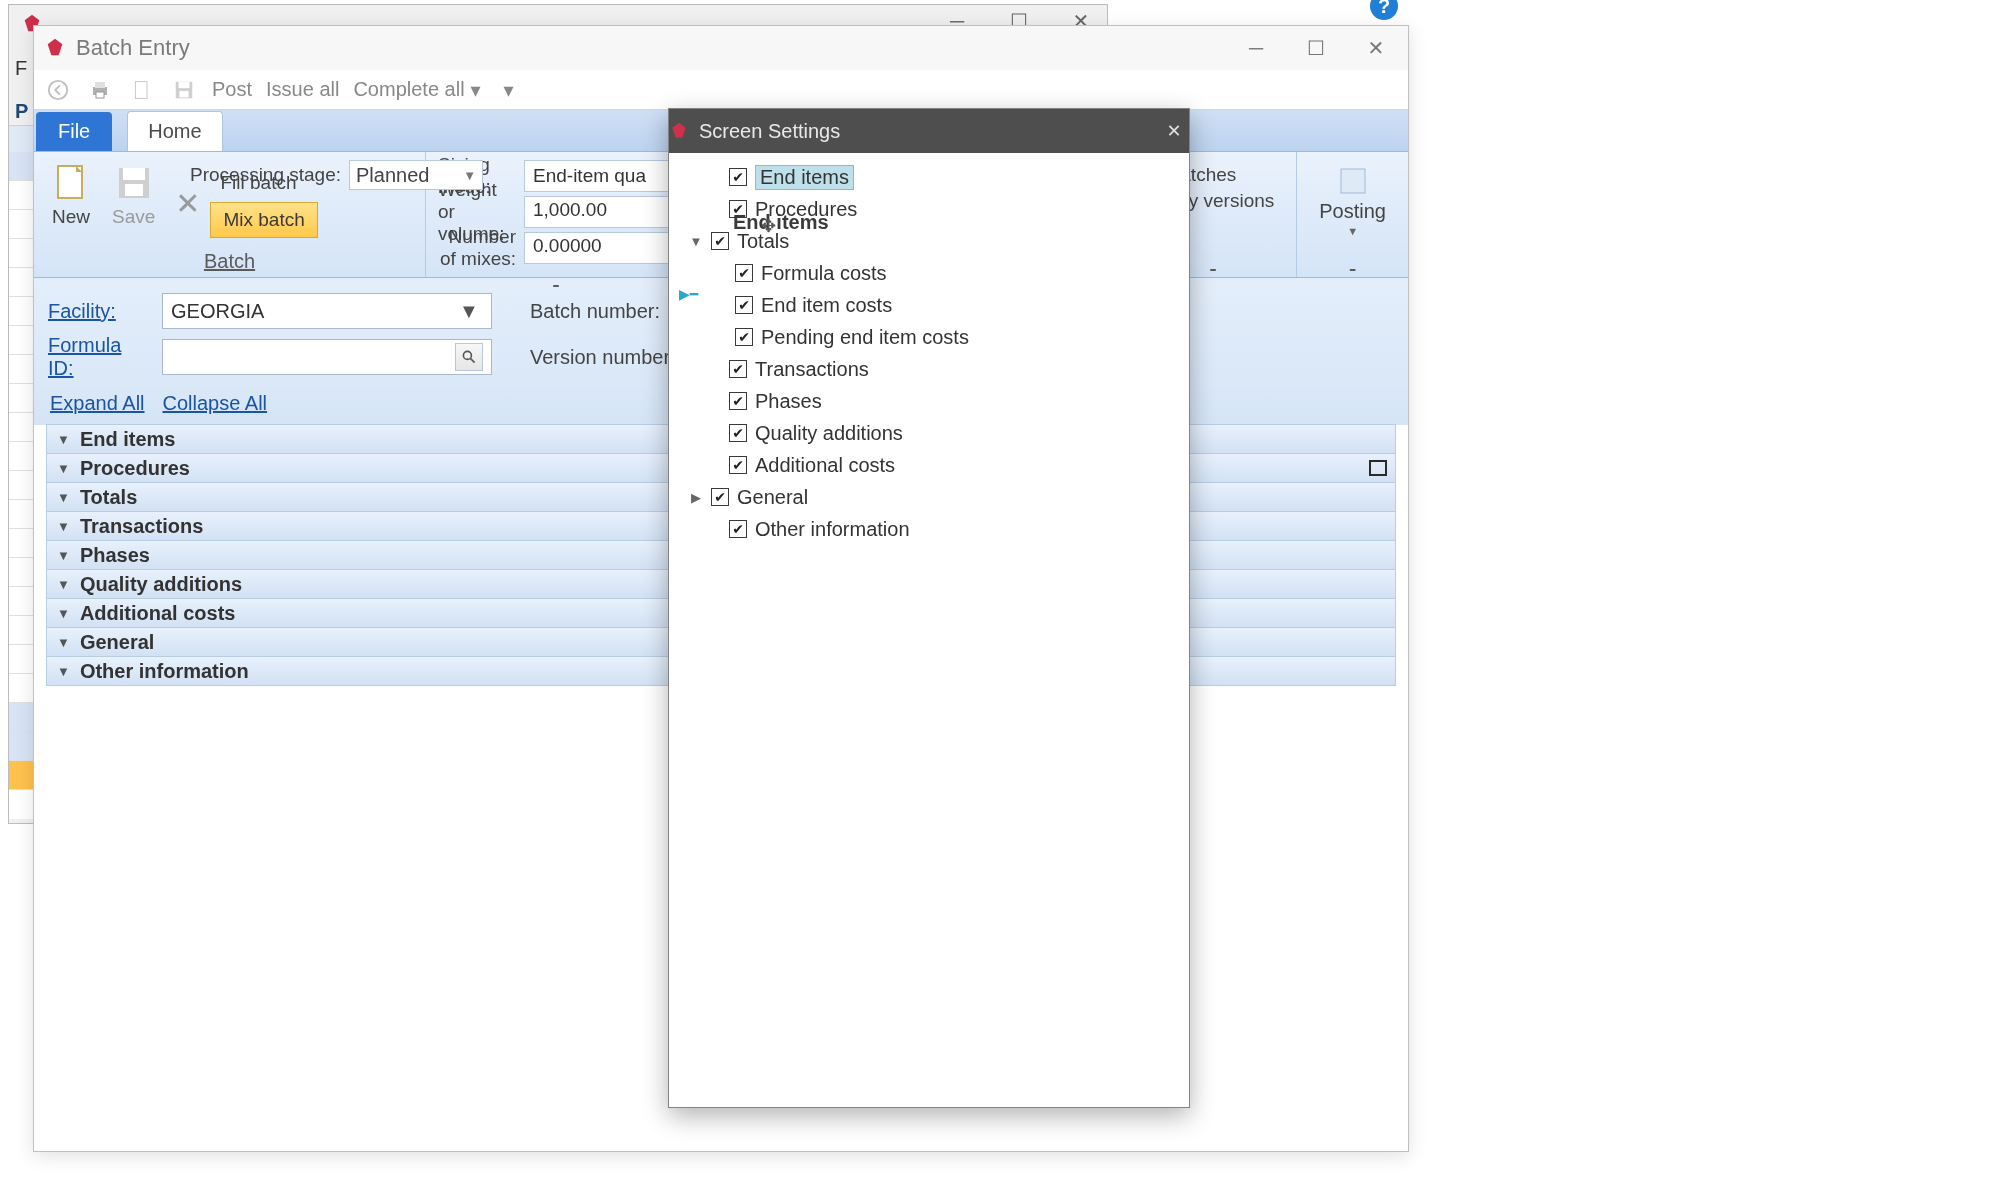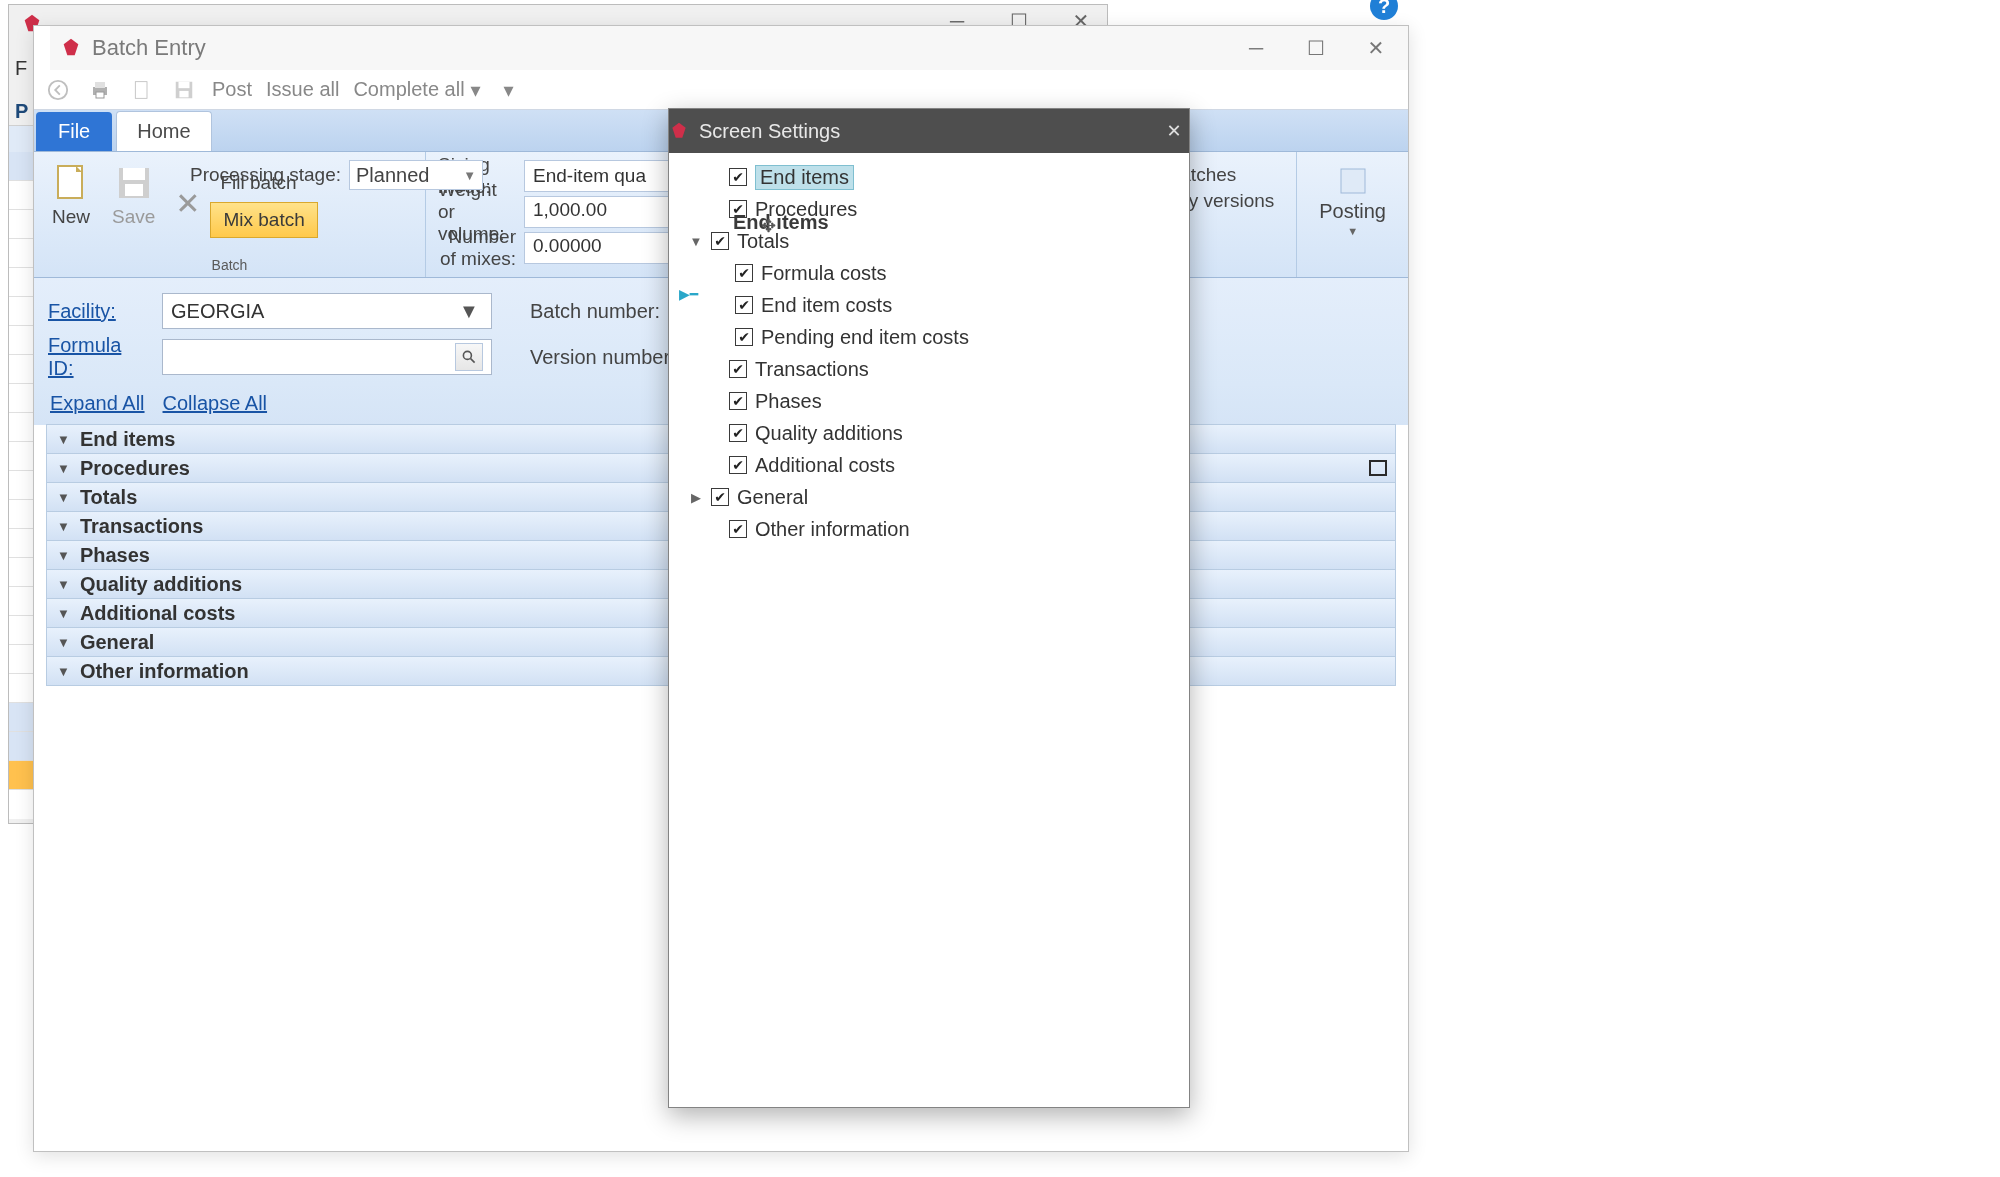--- a/index.html
+++ b/index.html
@@ -25,56 +25,56 @@
   .strip-light { background:#d8e4f5; }
   .strip-headrow { display:flex; }
   .strip-headcell { flex:1; height:26px; background:#e0eaf7; border-right:1px solid #c4d3e8; }
 
   
   .main-window {
     position:absolute; left:33px; top:25px; width:1376px; height:1127px; background:#fff;
     border:1px solid #c0c0c0; box-shadow: 0 4px 18px rgba(0,0,0,0.12);
   }
   .titlebar {
-    height:44px; background:#f7f7f7; display:flex; align-items:center; justify-content:space-between; padding:0 10px;margin-left:16px;
+    height:44px; background:#f7f7f7; display:flex; align-items:center; justify-content:space-between; padding:0 10px;
   }
   .titlebar-left { display:flex; align-items:center; gap:10px; }
   .title-text { color:#7a7a7a; font-size:22px; }
   .titlebar-right { display:flex; gap:16px; }
   .titlebar-right .win-btn { width:44px; height:34px; color:#777; }
 
   .quickbar {
     height:40px; background:#fff; display:flex; align-items:center; gap:14px; padding:0 10px;
     border-bottom:1px solid #d0d8e4;
   }
   .qb-icon { width:28px; height:28px; display:flex; align-items:center; justify-content:center; }
   .qb-link { color:#888; font-size:20px; }
   .qb-split { display:flex; align-items:center; gap:6px; color:#888; }
 
   .tabbar {
     height:42px; background:linear-gradient(#cfe0f5, #bcd3ef); display:flex; align-items:flex-end;
     padding-left:2px; border-bottom:1px solid #9fb9d9;
   }
   .tab-file {
-    background:#2f75d5; color:#fff; padding:8px 22px; border-radius:4px 4px 0 0; font-size:20px; margin-right:4px; cursor:default;
+    background:#2f75d5; color:#fff; padding:8px 22px; border-radius:4px 4px 0 0; font-size:20px; margin-right:15px; cursor:default;
   }
   .tab-home {
     background:#fff; color:#4a4a4a; padding:8px 20px; border:1px solid #b0c4de; border-bottom:none; border-radius:4px 4px 0 0; font-size:20px;
   }
 
   
   .ribbon {
     height:126px; background:linear-gradient(#eaf2fc,#d4e4f7); border-bottom:1px solid #9fb9d9;
     display:flex; align-items:stretch; position:relative;
   }
   .ribbon-group {
     border-right:1px solid #b4cbe5; padding:6px 12px 2px 12px; display:flex; flex-direction:column; justify-content:space-between;
   }
   .rg-body { display:flex; align-items:flex-start; gap:12px; }
-  .rg-caption { text-align:center; color:#5a5a5a; font-size:14px; padding-bottom:2px; }
+  .rg-caption { text-align:center; color:#5a5a5a; font-size:20px; padding-bottom:2px;text-decoration:underline; }
   .big-btn { display:flex; flex-direction:column; align-items:center; gap:2px; padding:4px 4px; }
   .big-btn .icon-box { width:42px; height:42px; }
   .big-btn .lbl { font-size:19px; color:#444; }
   .ribbon .dimmed { color:#9a9a9a; }
   .discard-icon { color:#9a9a9a; font-size:30px; padding:2px 4px; }
   .stack-btns { display:flex; flex-direction:column; gap:4px; }
   .fill-batch { padding:4px 10px; font-size:19px; color:#444; }
   .mix-batch {
     padding:6px 12px; font-size:19px; color:#3a3a3a;
     background:linear-gradient(#ffe28a,#ffc94b); border:1px solid #d9a82e;text-align:center;

